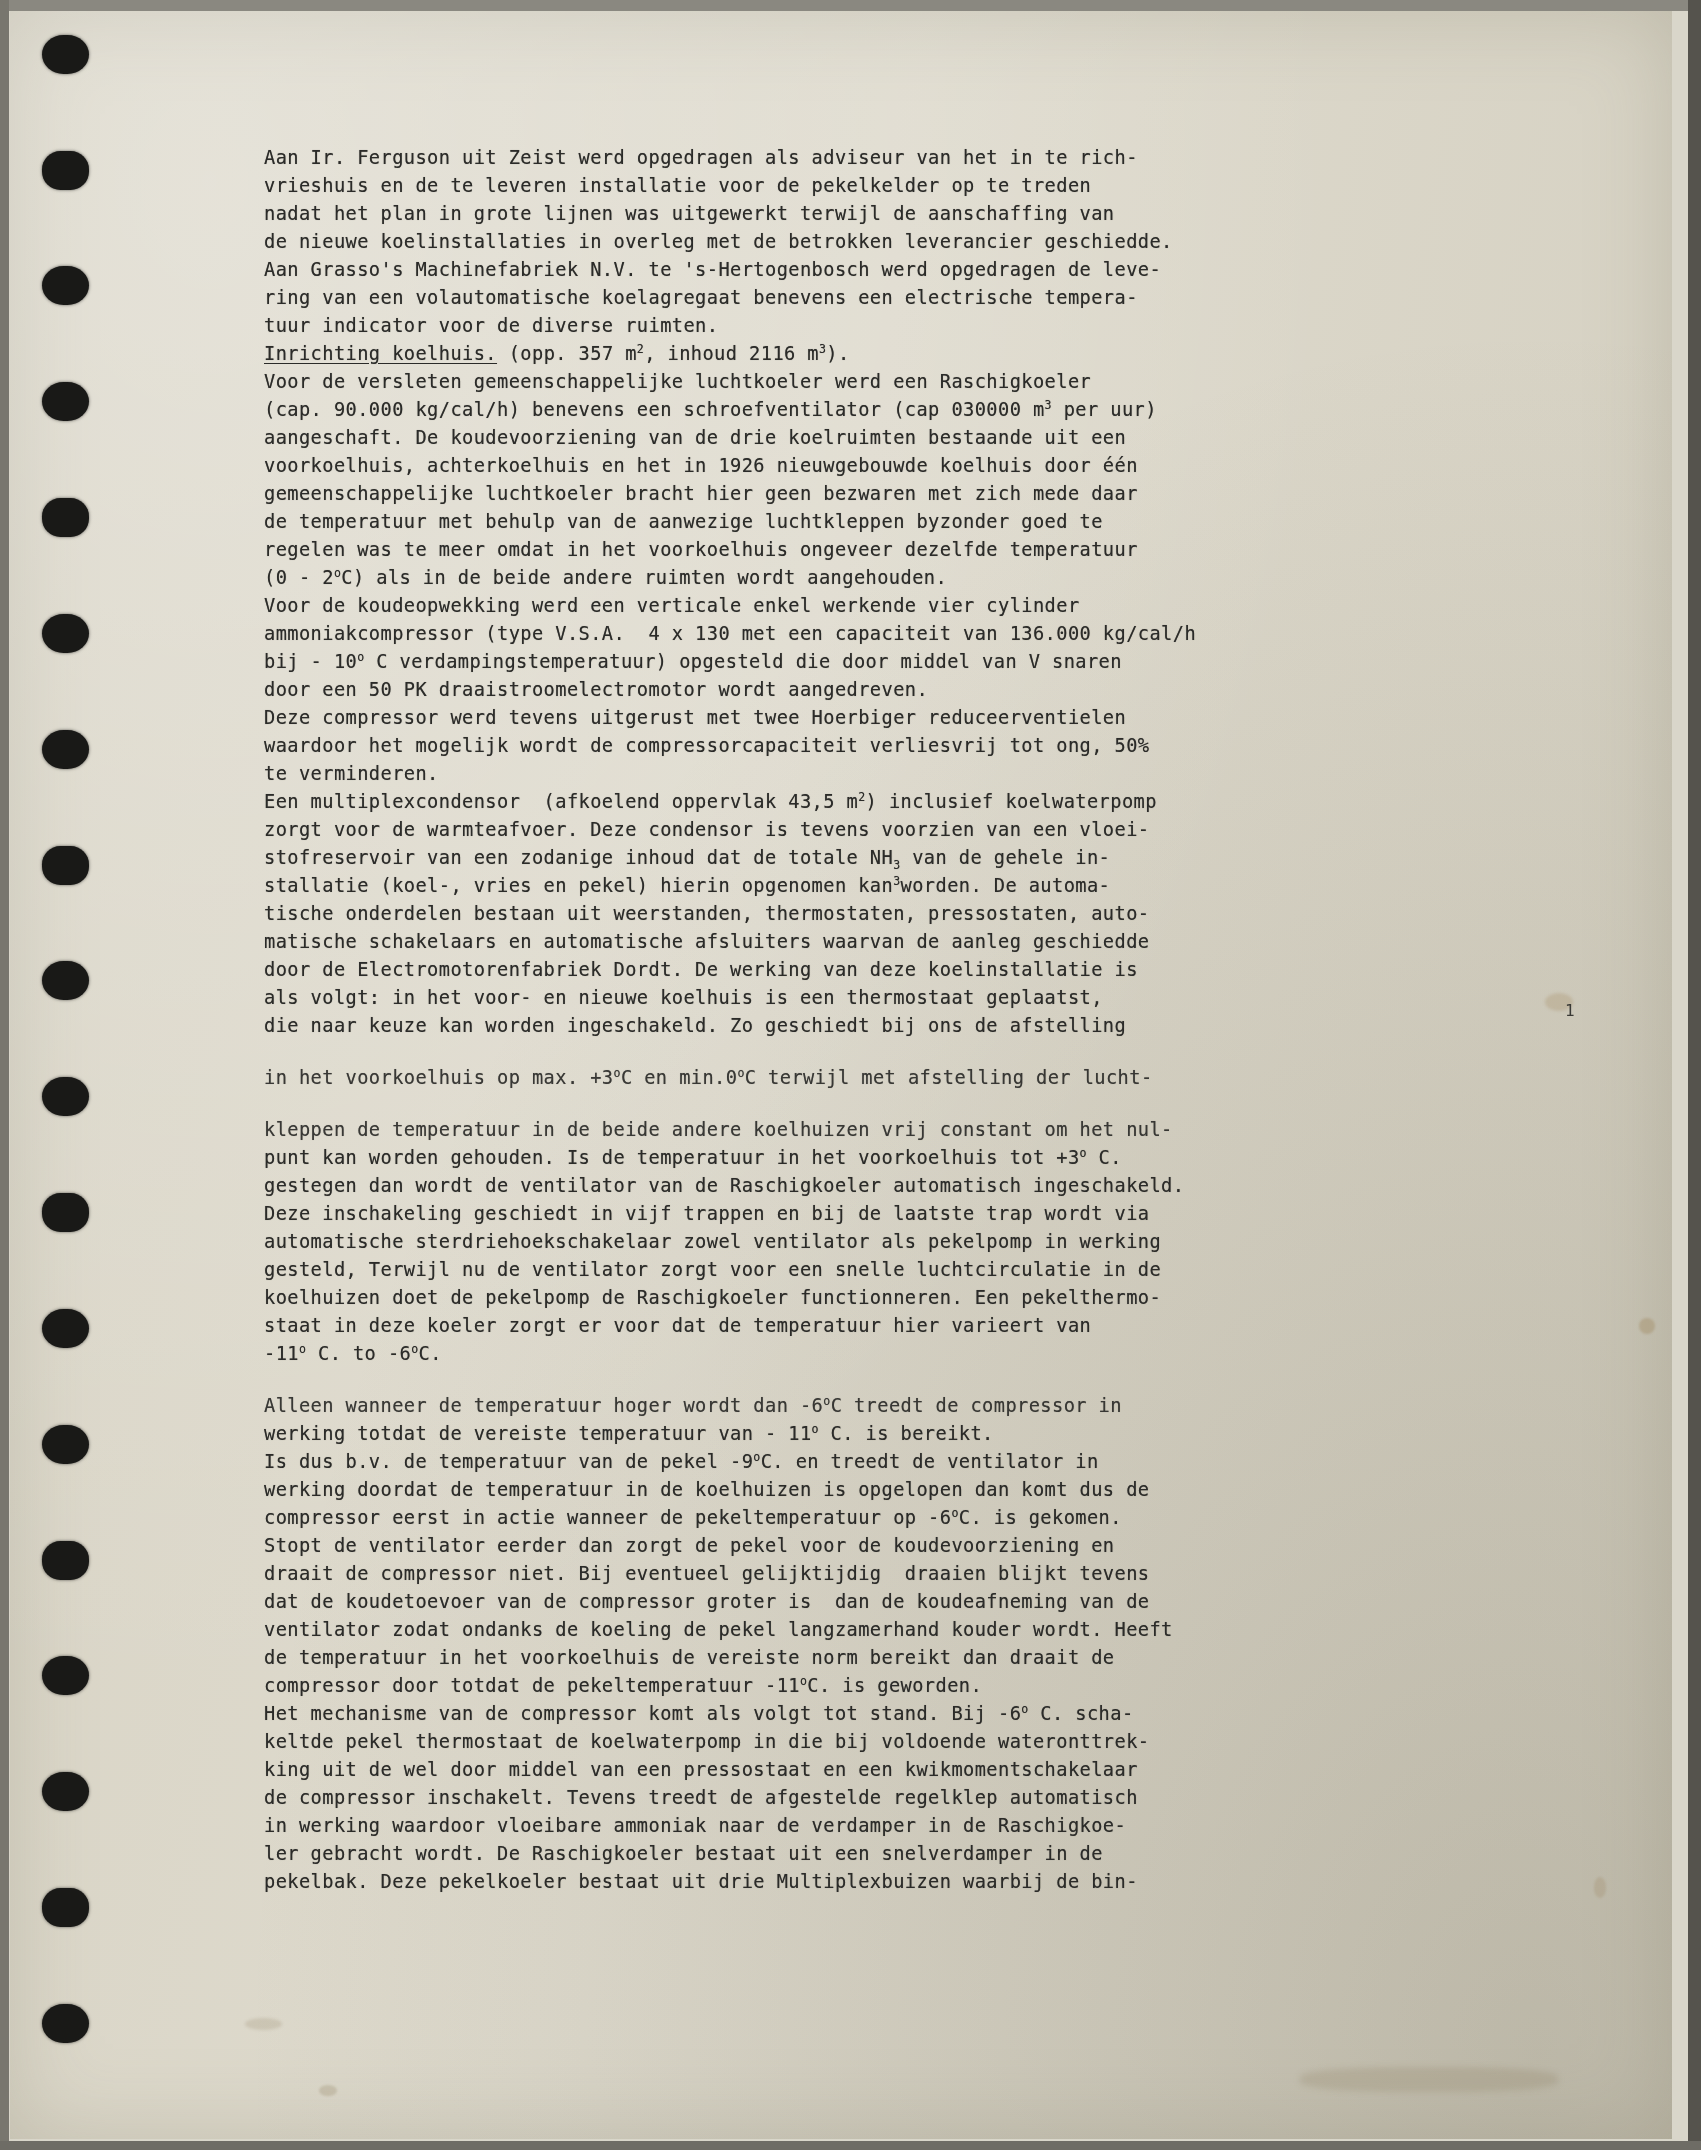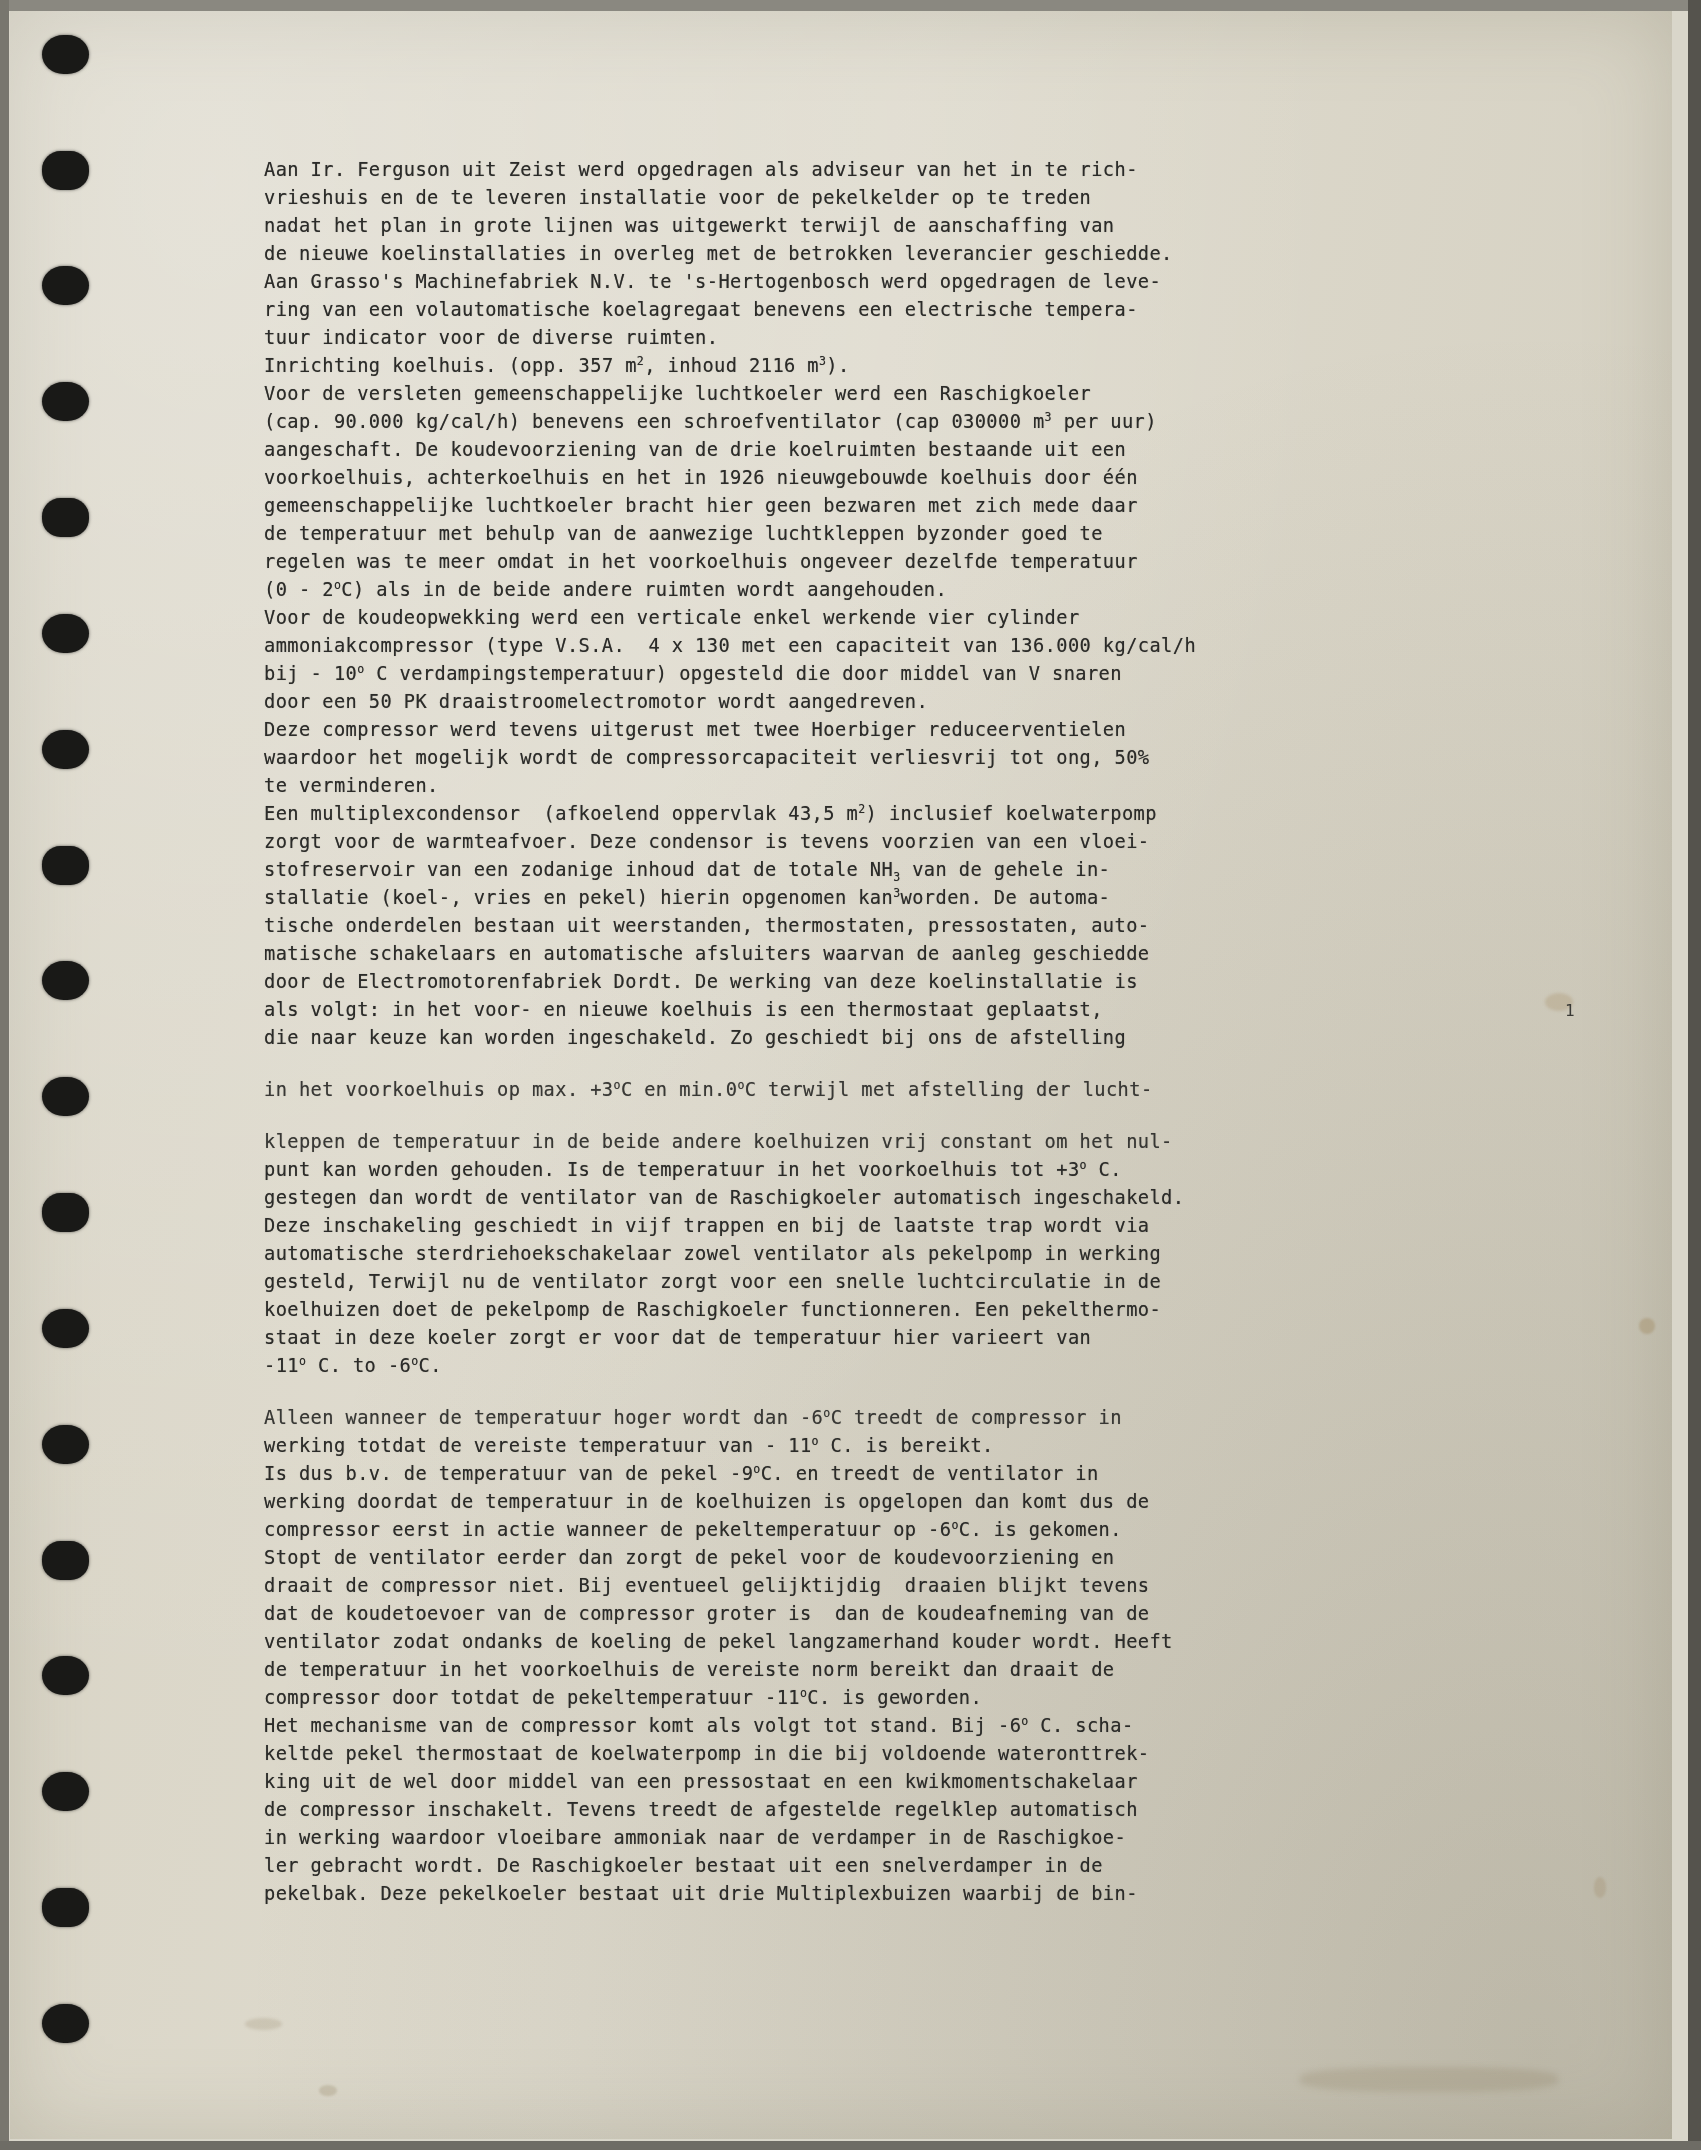--- a/index.html
+++ b/index.html
@@ -63,31 +63,31 @@
     border-radius: 46% 46% 46% 46% / 50% 50% 50% 50%;
     box-shadow: 0 0 3.1px rgba(0,0,0,0.6);
   }
   .hole.sq {
     border-radius: 18.4px;
   }
   
   .typescript {
     position: absolute;
     left: 264px;
-    top: 156px;
+    top: 144px;
     width: 1312px;
     color: #2b2b29;
     font-size: 18.7px;
     line-height: 28px;
     letter-spacing: 0.4px;
     white-space: pre-wrap;
     text-shadow: 0 0 0.7px rgba(40,40,35,0.55);
   }
   .line { display: block; min-height: 28px; position: relative; }
-  .u { text-underline-offset: 3.1px; }
+  .u { text-decoration: underline; text-underline-offset: 3.1px; }
   sup {
     font-size: 0.62em;
     vertical-align: super;
     line-height: 0;
   }
   .overstrike {
     position: relative;
     opacity: 0.92;
     margin-top: 24px;
   }

